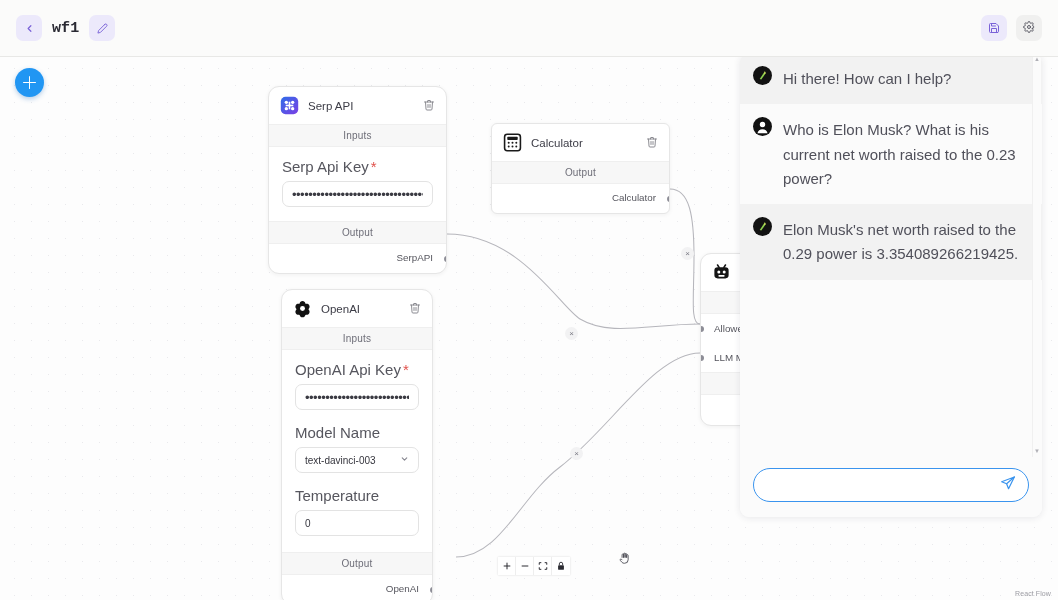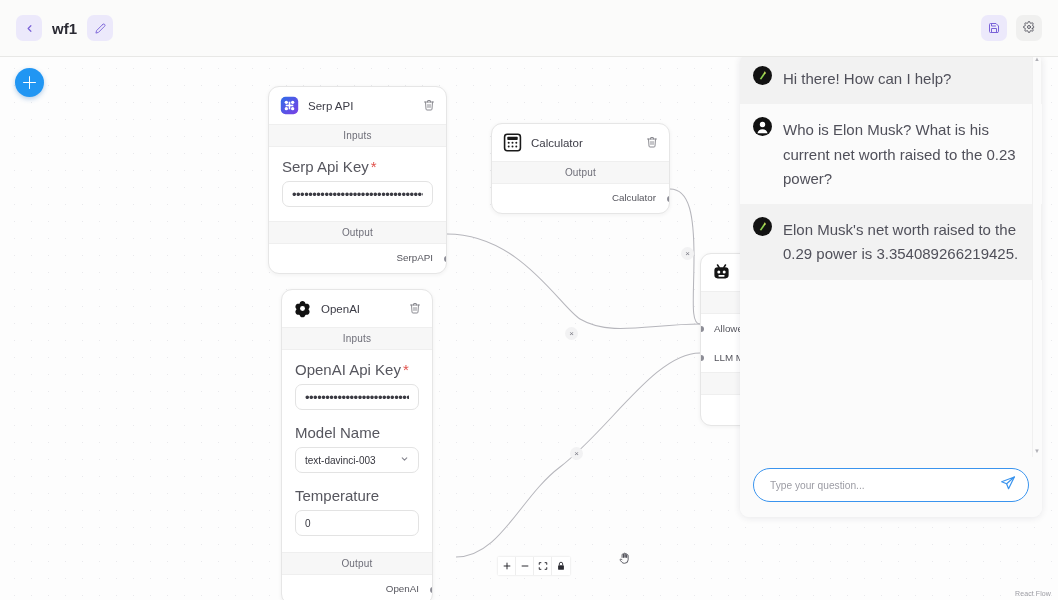--- a/index.html
+++ b/index.html
@@ -21,21 +21,21 @@
   
   .header {
     position: absolute; top: 0; left: 0;
     width: 1058px; height: 57px;
     background: #fbfbfa;
     border-bottom: 1px solid #e8e8e6;
     display: flex; align-items: center;
     padding: 0 16px;
     z-index: 60;
   }
-  .hdr-left { display: flex; align-items: center; gap: 10px; }
+  .hdr-left { display: flex; align-items: center; gap: 10px; font-family: Liberation Mono, monospace; }
   .icon-btn-lav {
     width: 26px; height: 26px;
     background: #ece9fb;
     border-radius: 7px;
     display: flex; align-items: center; justify-content: center;
     cursor: pointer;
     border: none;
   }
   .icon-btn-lav svg { display:block; }
   .wf-title {
@@ -402,21 +402,21 @@
         </div>
       </div>
       <div style="height:8px"></div>
       <div class="section-bar">Output</div>
       <div class="out-row">
         <span class="out-label">SerpAPI</span>
         <span class="port" style="right:-4px; top:50%; margin-top:-3px;"></span>
       </div>
     </div>
 
-    <div class="node" style="left:491px; top:66px; width:179px;">
+    <div class="node" style="left:491px; top:66px; width:179px;border-radius:6px;">
       <div class="node-head">
         <span class="node-logo">
           <svg width="19" height="19" viewBox="0 0 24 24">
             <rect x="2" y="1.5" width="20" height="21" rx="3.4" fill="#fff" stroke="#1a1a1a" stroke-width="2"></rect>
             <rect x="5.4" y="4.6" width="13.2" height="4.2" rx="1" fill="#1a1a1a"></rect>
             <circle cx="7.2" cy="12.4" r="1.25" fill="#1a1a1a"></circle>
               <circle cx="12" cy="12.4" r="1.25" fill="#1a1a1a"></circle>
               <circle cx="16.8" cy="12.4" r="1.25" fill="#1a1a1a"></circle>
             <circle cx="7.2" cy="17" r="1.25" fill="#1a1a1a"></circle>
               <circle cx="12" cy="17" r="1.25" fill="#1a1a1a"></circle>
@@ -619,21 +619,20 @@
       </div>
 
       <div class="chat-scrollbar">
         <span class="sb-arrow">▲</span>
         <span class="sb-arrow">▼</span>
       </div>
     </div>
 
     <div class="chat-input-wrap">
       <div class="chat-input">
-        <input type="text" placeholder="Type your question..." style="">
         <span class="send-icon">
           <svg width="16" height="16" viewBox="0 0 24 24" fill="none" stroke="#3a94ee" stroke-width="1.8" stroke-linecap="round" stroke-linejoin="round">
             <path d="M21.5 3 2.5 10.2l7.4 2.9 2.9 7.4z"></path>
               <path d="M9.9 13.1 21.5 3"></path>
           </svg>
         </span>
       </div>
     </div>
   </div>
 

